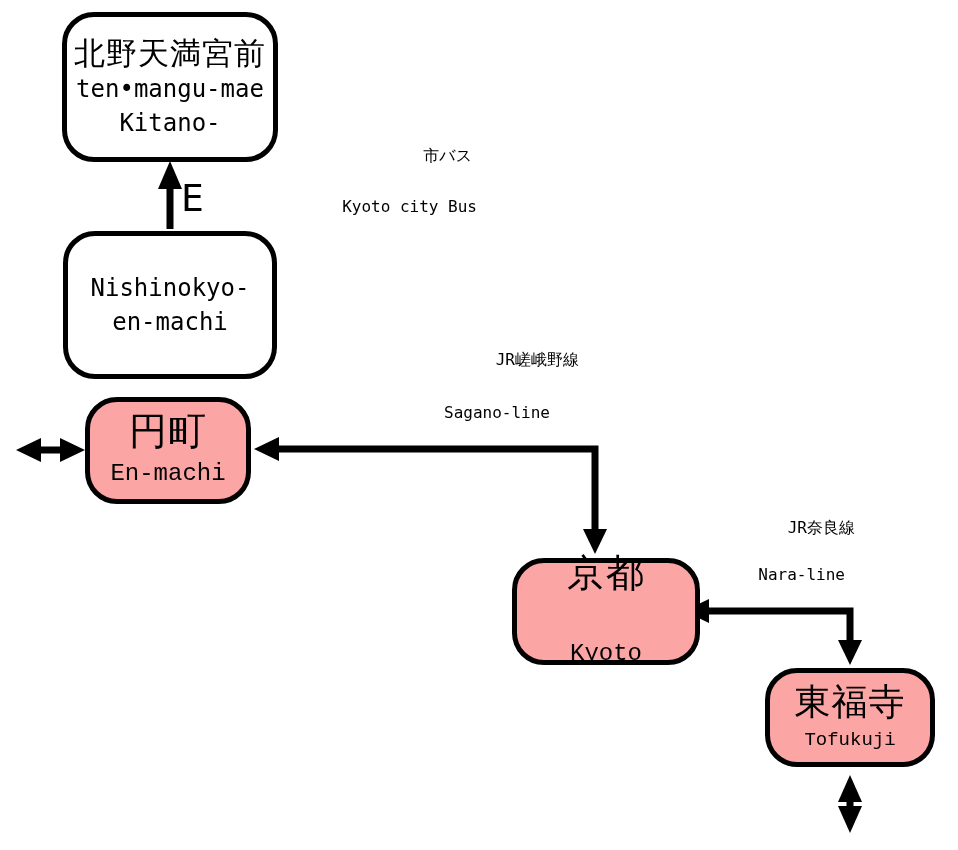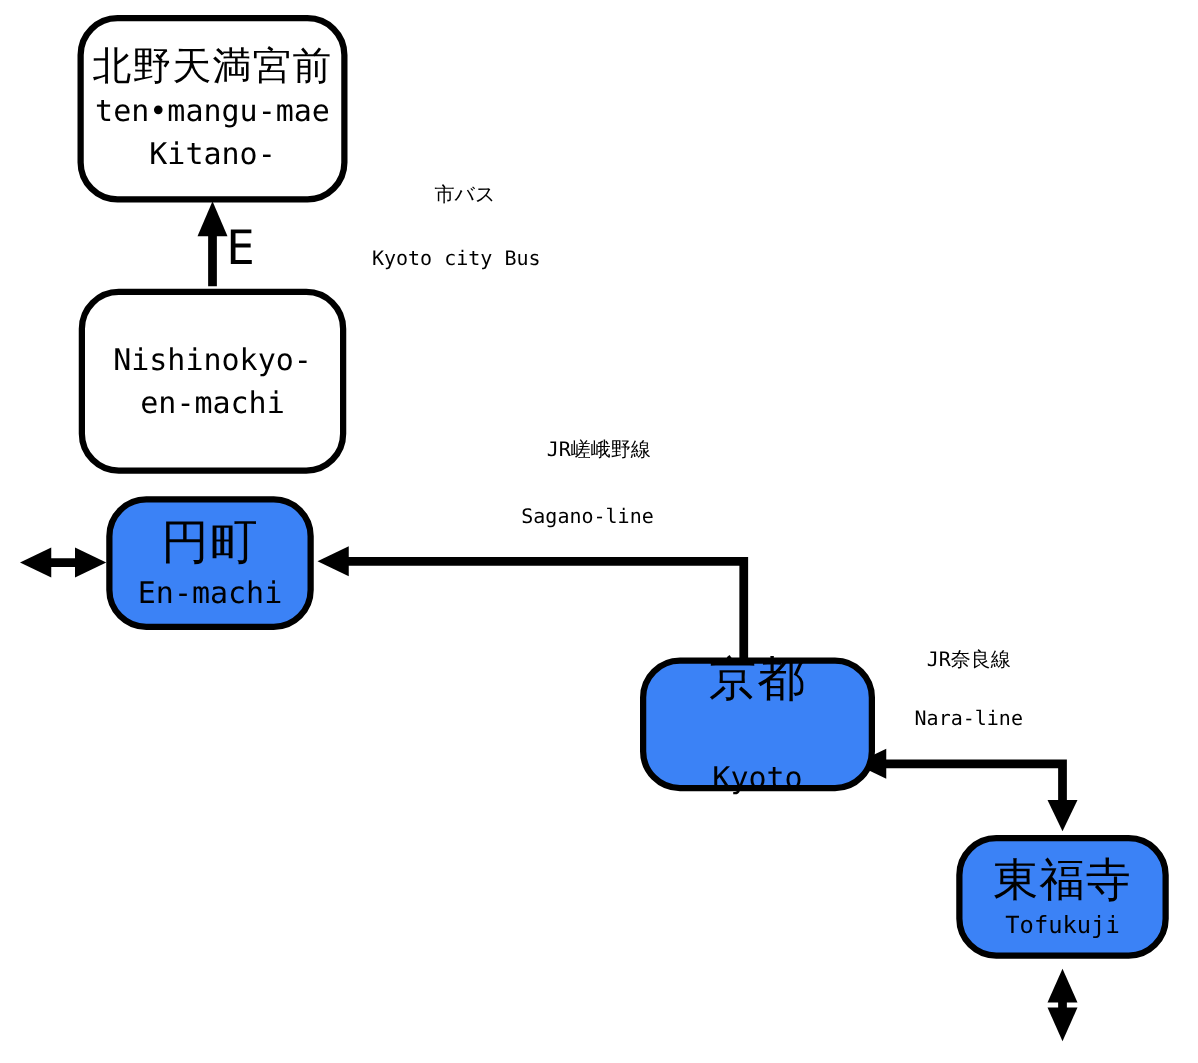--- a/index.html
+++ b/index.html
@@ -25,46 +25,46 @@
     position: absolute;
     border: 5px solid #000000;
     border-radius: 32px;
     display: flex;
     flex-direction: column;
     align-items: center;
     justify-content: center;
     text-align: center;
     background: #ffffff;
   }
-  .node.station { background: #3b82f6; }
+  .node.station { background: #fca5a5; font-family: Liberation Mono, monospace; }
   .node .jp {
     font-size: 34px;
     line-height: 1.25;
     white-space: nowrap;
     letter-spacing: 1px;
   }
   .node .en {
     font-size: 24px;
     line-height: 1.42;
     white-space: nowrap;
   }
   #node-kitano    { left: 62px;  top: 12px;  width: 216px; height: 150px; }
   #node-kitano .jp { font-size: 31px; }
   #node-nishinokyo{ left: 63px;  top: 231px; width: 214px; height: 148px; }
   #node-enmachi   { left: 85px;  top: 397px; width: 166px; height: 107px; }
   #node-enmachi .jp { font-size: 38px; }
-  #node-kyoto     { left: 512px; top: 526px; width: 188px; height: 107px; gap: 37px; }
+  #node-kyoto     { left: 512px; top: 558px; width: 188px; height: 107px; gap: 37px; }
   #node-kyoto .jp { font-size: 38px; }
   #node-tofukuji  { left: 765px; top: 668px; width: 170px; height: 99px; }
   #node-tofukuji .jp { font-size: 36px; }
   #node-tofukuji .en { font-size: 19px; }
 
   .route-label {
     position: absolute;
-    text-align: center;
+    text-align: right;
     white-space: nowrap;
   }
   #label-citybus-jp { left: 272px; top: 146px; width: 200px; }
   #label-citybus-en { left: 253px; top: 197px; width: 224px; }
   #label-sagano-jp  { left: 379px; top: 350px; width: 200px; }
   #label-sagano-en  { left: 390px; top: 403px; width: 160px; }
   #label-nara-jp    { left: 695px; top: 518px; width: 160px; }
   #label-nara-en    { left: 705px; top: 565px; width: 140px; }
   #label-e {
     position: absolute;

